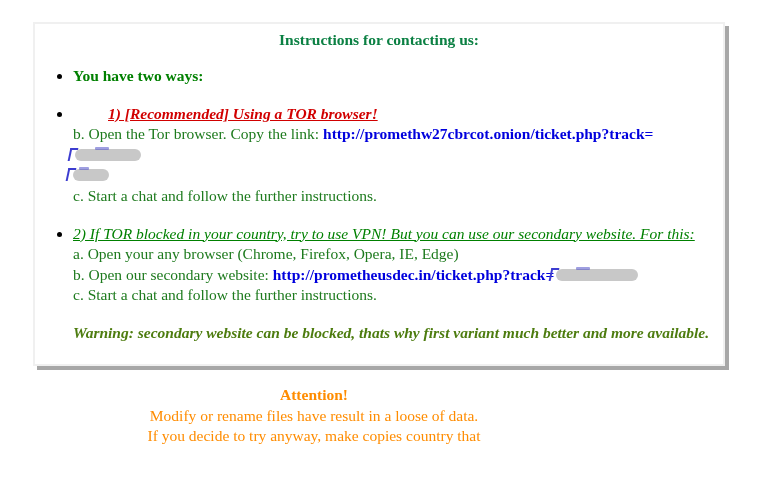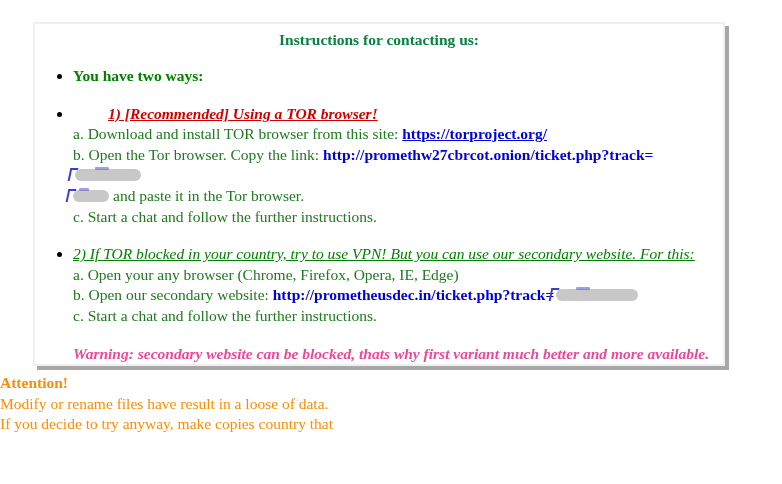--- a/index.html
+++ b/index.html
@@ -95,32 +95,33 @@
     height: 3px;
     background: #5050c8;
     opacity: 0.55;
     border-radius: 1px;
   }
   .r1 { width: 66px; margin-left: 2px; }
   .r2 { width: 36px; margin-right: 4px; }
   .r2::after { left: 6px; width: 10px; }
   .r3 { width: 82px; margin-left: 2px; }
   .warning {
-    color: #ec4899;
+    color: #4d7c0f;
     font-weight: bold;
     font-style: italic;
     margin: 17px 0 0 28px;
     max-width: 655px;
     line-height: 20.6px;
   }
   .attention {
     position: absolute;
-    top: 373px;
+    top: 385px;
     left: 0;
     width: 628px;
+    text-align: center;
     color: #ff8c00;
     line-height: 20.5px;
   }
   .attention-title { font-weight: bold; }
 </style>
 </head>
 <body>
 
 <div class="note-box">
   <div class="box-title">Instructions for contacting us:</div>
@@ -128,25 +129,22 @@
   <ul class="ways">
     <li>
       <span class="green-bold">You have two ways:</span>
     </li>
 
     <li>
       <div class="line">
         <span class="s1-heading">1) [Recommended] Using a TOR browser!</span>
       </div>
       <div class="line">
-        <span class="green-body">a. Download and install TOR browser from this site: </span><a class="tor-link" href="#">https://torproject.org/</a>
-      </div>
-      <div class="line">
         <span class="green-body">b. Open the Tor browser. Copy the link: </span><span class="url-text">http://promethw27cbrcot.onion/ticket.php?track=</span><span class="redact r1"></span><br>
-        <span class="redact r2"></span><span class="green-body">and paste it in the Tor browser.</span>
+        <span class="redact r2"></span>
       </div>
       <div class="line">
         <span class="green-body">c. Start a chat and follow the further instructions.</span>
       </div>
     </li>
 
     <li>
       <div class="line">
         <span class="s2-heading">2) If TOR blocked in your country, try to use VPN! But you can use our secondary website. For this:</span>
       </div>

